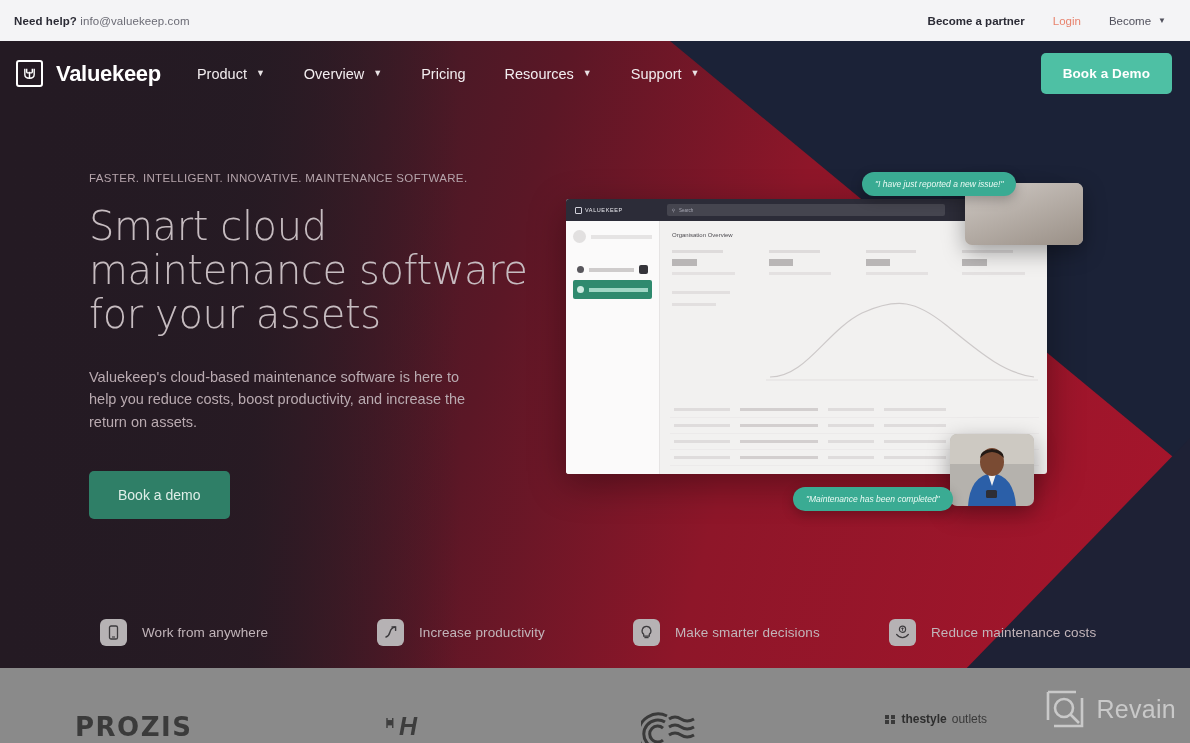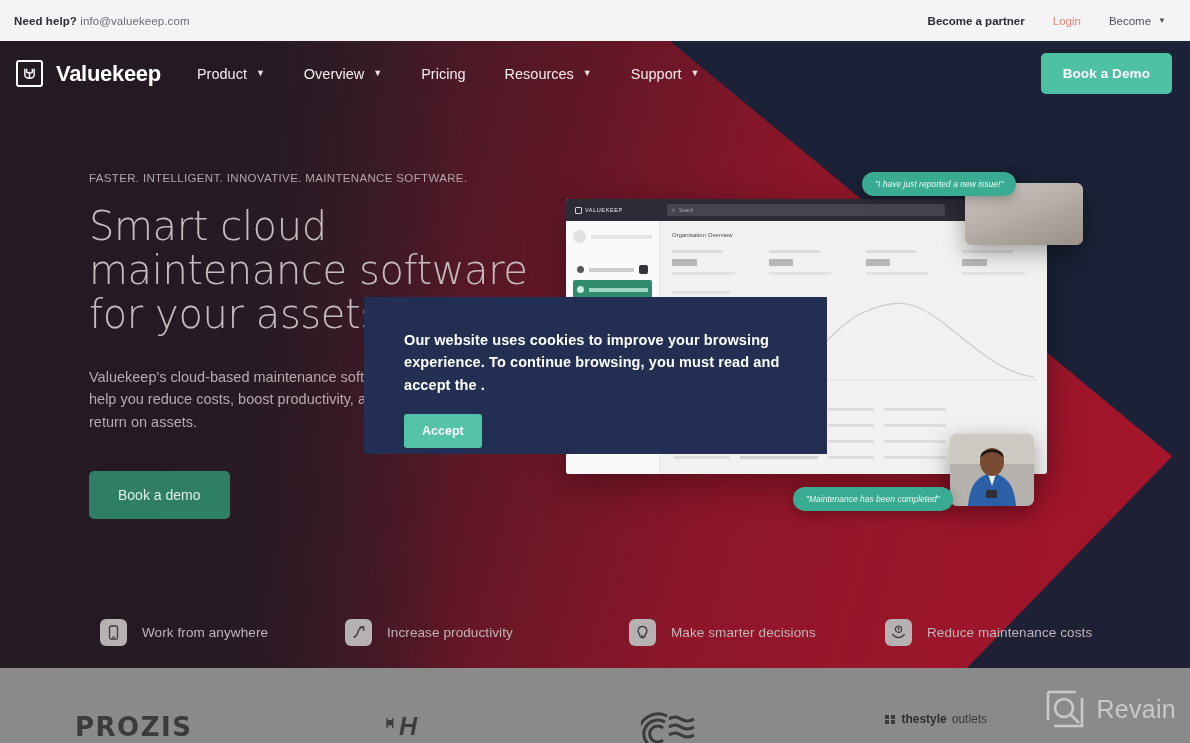--- a/index.html
+++ b/index.html
@@ -145,21 +145,21 @@
   .bubble-top { left:862px; top:172px; }
   .bubble-bottom { left:793px; top:487px; }
 
   
   .features {
     position:absolute; left:89px; top:612px; width:1020px; height:40px;
     display:flex; align-items:center; z-index:10;
   }
   .feat { display:flex; align-items:center; gap:15px; }
   .feat:nth-child(1){ width:256px;padding-left:11px; }
-  .feat:nth-child(2){ width:284px; }
+  .feat:nth-child(2){ width:256px;margin-left:32px; }
   .feat:nth-child(3){ width:256px; }
   .feat-ico {
     width:27px; height:27px; border-radius:6px; background:#b6b2b4;
     display:flex; align-items:center; justify-content:center; flex:0 0 27px;
   }
   .feat-ico svg { display:block; }
   .feat-lbl { font-size:13.5px; color:#c2b5ba; letter-spacing:.1px; }
 
   
   .logos {
@@ -452,18 +452,14 @@
     <div class="watermark">
       <svg width="38" height="38" viewBox="0 0 38 38">
         <path d="M2 2 L30 2 M2 2 L2 30 M36 8 L36 36 L8 36" fill="none" stroke="#c9c9c9" stroke-width="2.6"></path>
         <circle cx="18" cy="18" r="9" fill="none" stroke="#c9c9c9" stroke-width="2.6"></circle>
         <line x1="24" y1="24" x2="33" y2="33" stroke="#c9c9c9" stroke-width="2.6"></line>
       </svg>
       <span>Revain</span>
     </div>
   </div>
 
-  <div class="cookie">
-    <div class="cookie-text">Our website uses cookies to improve your browsing experience. To continue browsing, you must read and accept the .</div>
-    <button class="cookie-btn">Accept</button>
-  </div>
 
 </div>
 
 </body></html>

